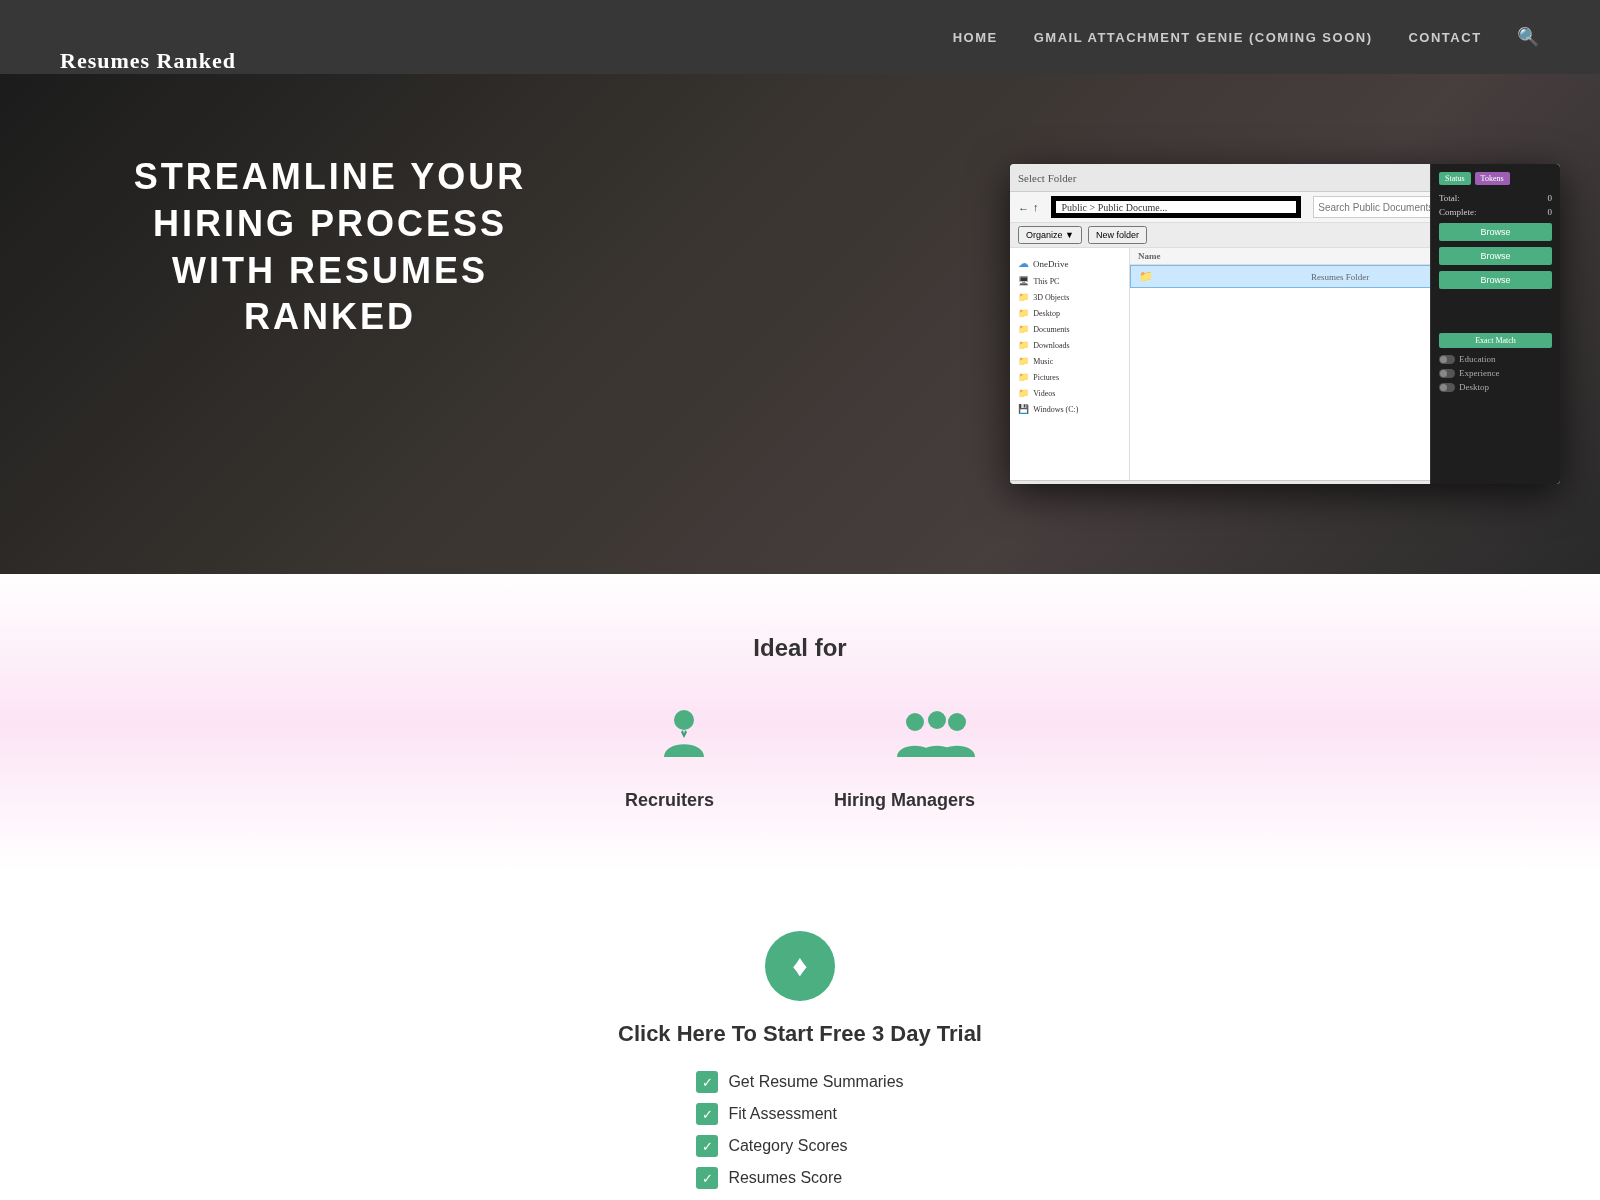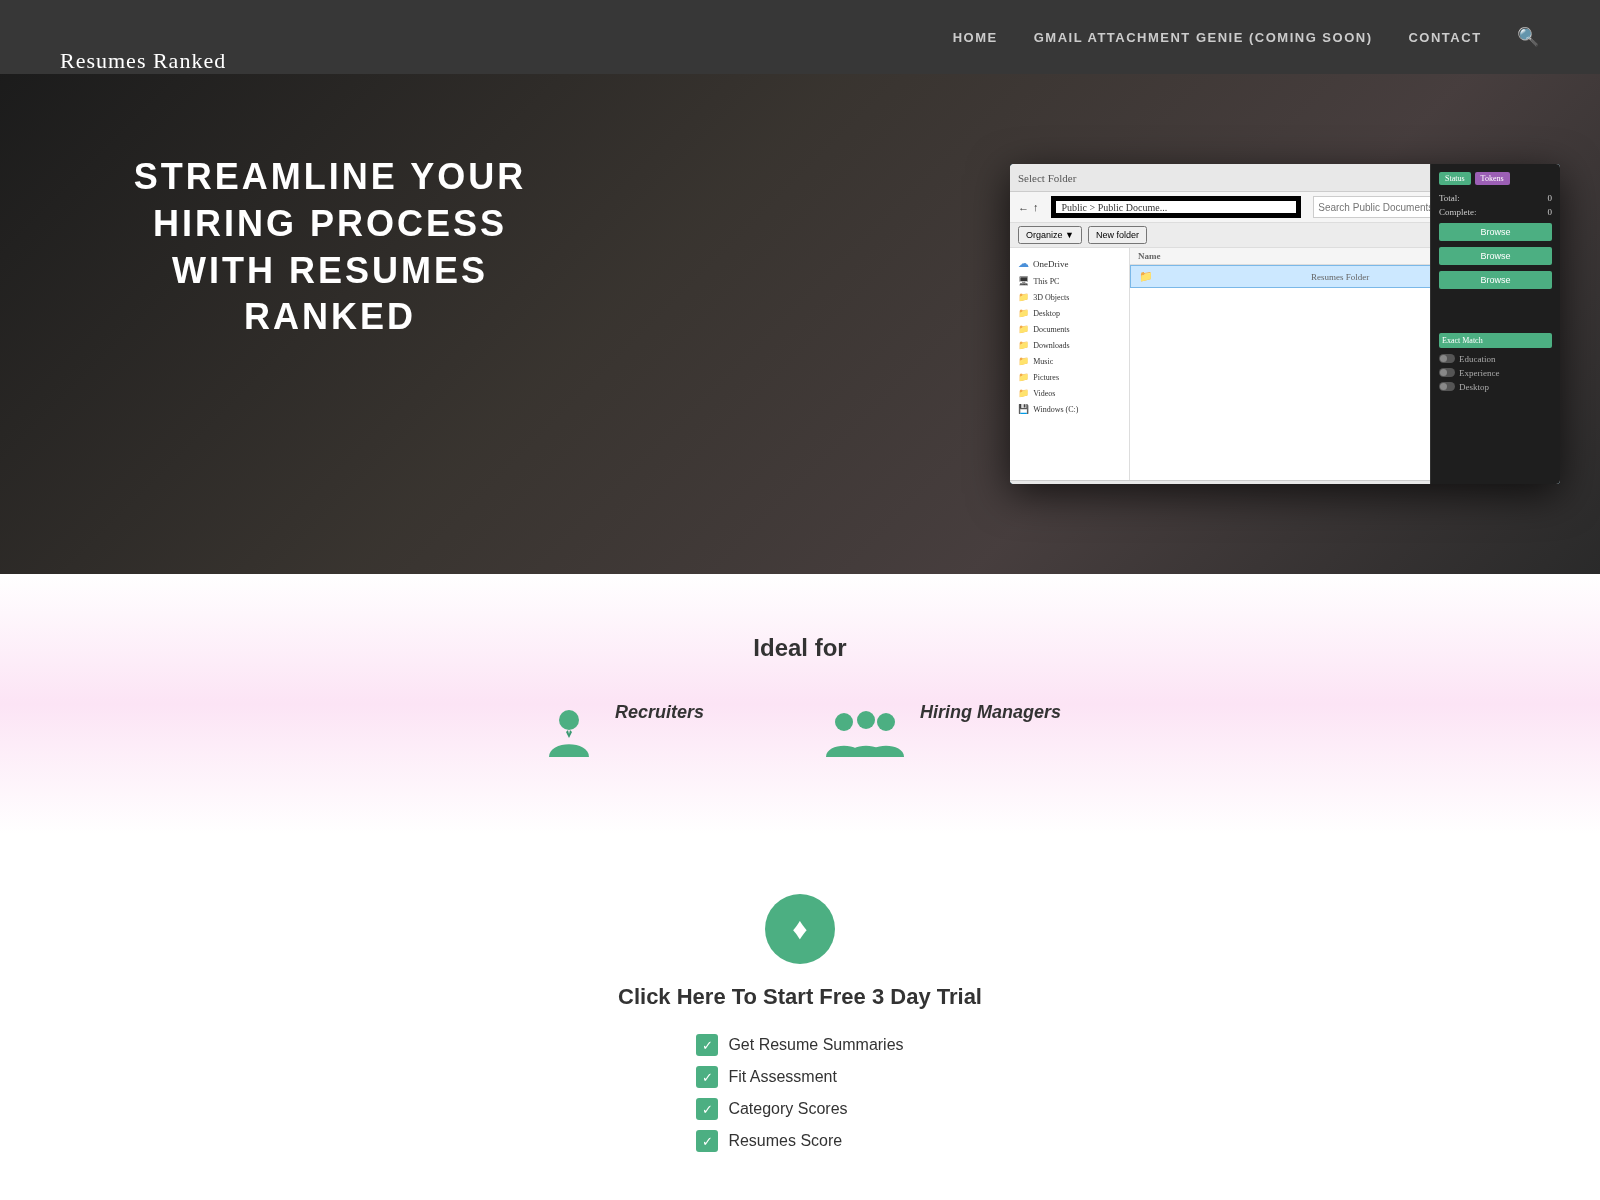--- a/index.html
+++ b/index.html
@@ -12,21 +12,21 @@
       background: rgba(20,20,20,0.85);
       display: flex;
       align-items: center;
       justify-content: space-between;
       padding: 0 60px;
       height: 74px;
     }
     .nav-brand {
       color: #fff;
       font-size: 22px;
-      font-weight: normal;
+      font-weight: bold;
       letter-spacing: 1px;
       margin-top: 47px;
     }
     .nav-links {
       display: flex;
       align-items: center;
       gap: 36px;
     }
     .nav-link {
       color: #ccc;
@@ -233,27 +233,29 @@
       margin-bottom: 4px;
       cursor: pointer;
     }
     .panel-section {
       margin-top: 10px;
     }
     .panel-exact-match {
       background: #4CAF82;
       color: #fff;
       font-size: 8px;
+      text-align: center;
       padding: 3px;
       border-radius: 2px;
       margin-bottom: 6px;
       margin-top: 40px;
     }
     .panel-toggle-row {
       display: flex;
+      align-items: center;
       gap: 4px;
       margin-bottom: 4px;
     }
     .toggle-circle {
       width: 16px;
       height: 9px;
       background: #555;
       border-radius: 5px;
       display: flex;
       align-items: center;
@@ -282,24 +284,23 @@
       margin-bottom: 40px;
       font-family: sans-serif;
     }
     .ideal-cards {
       display: flex;
       justify-content: center;
       gap: 120px;
     }
     .ideal-card {
       display: flex;
-      flex-direction: row;
-      align-items: flex-start;
+      flex-direction: column;
+      align-items: flex-end;
       gap: 16px;
-      font-style: italic;
     }
     .ideal-icon {
       color: #4CAF82;
       font-size: 52px;
     }
     .ideal-label {
       font-size: 18px;
       color: #333;
       font-weight: bold;
       font-family: sans-serif;

